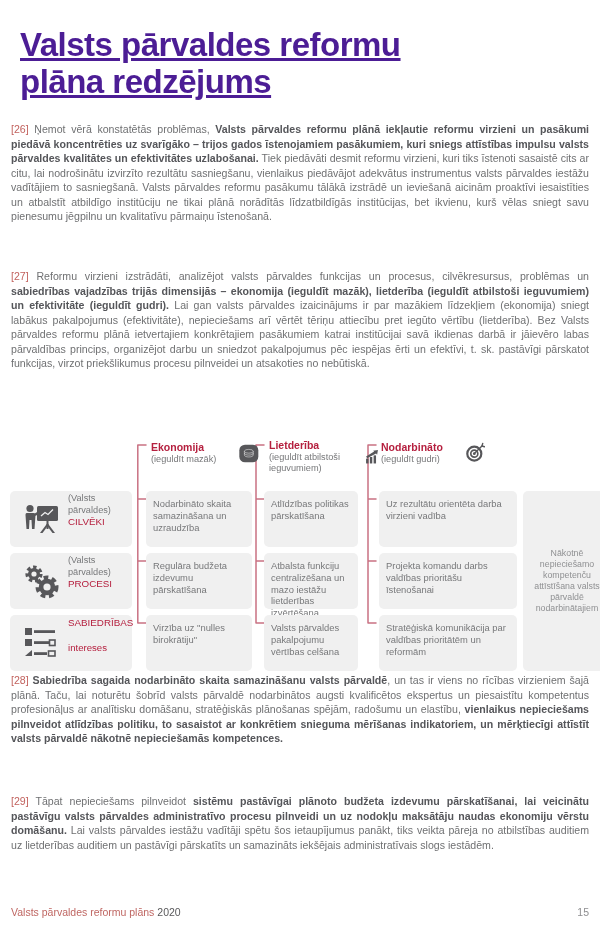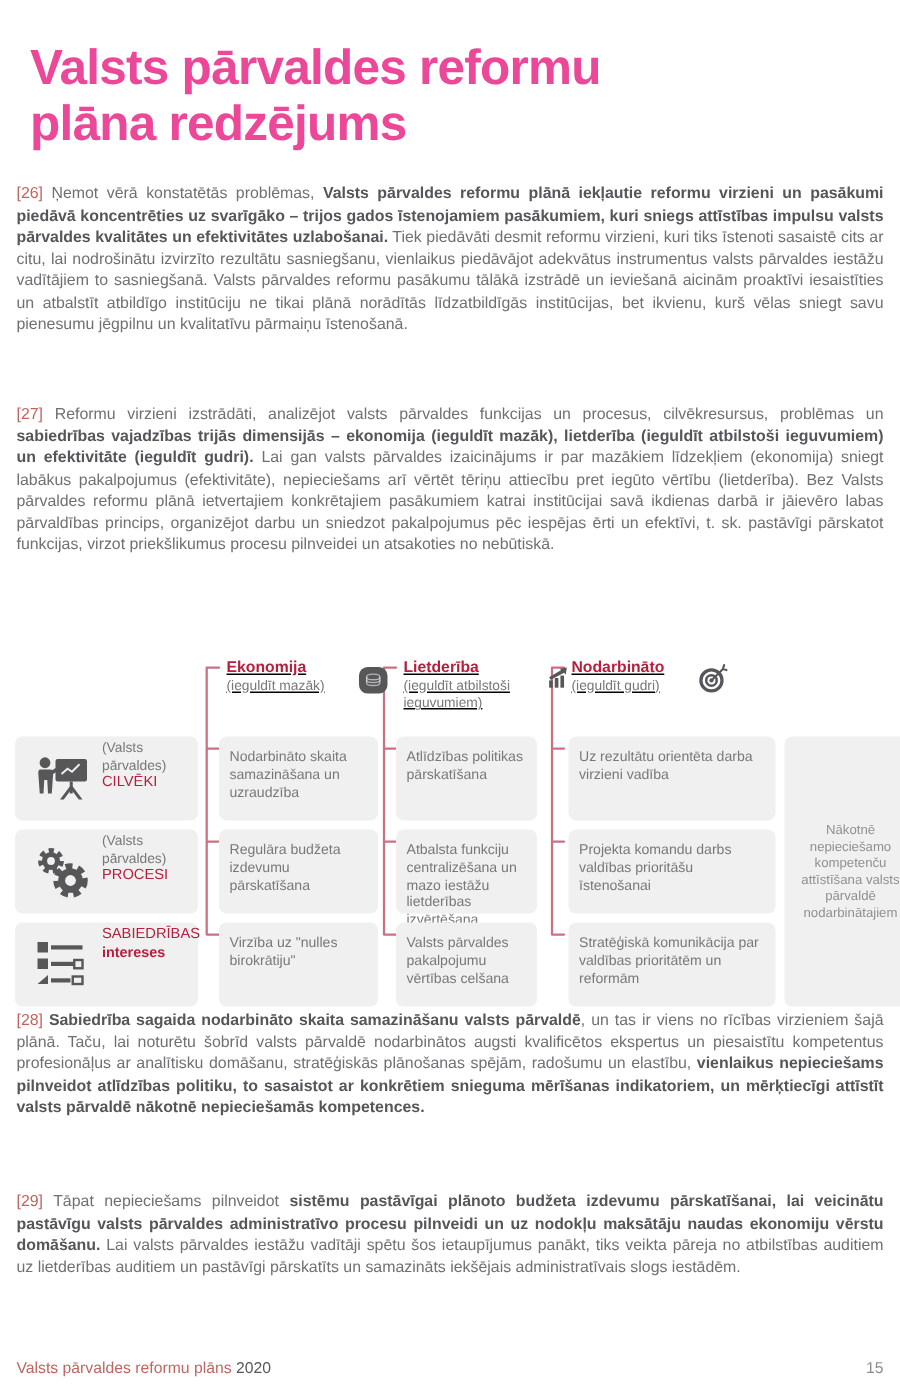--- a/index.html
+++ b/index.html
@@ -9,50 +9,51 @@
   }
   .page{
     position:relative;
     width:600px;height:932px;
     background:#ffffff;
     overflow:hidden;
   }
   
   .doc-title{
     position:absolute;left:20px;top:4px;width:560px;
-    color:#ec4899;font-weight:700;font-size:33px;line-height:1.13;
+    color:#4c1d95;font-weight:700;font-size:33px;line-height:1.13;
     letter-spacing:-0.5px;
+    text-decoration:underline;
   }
   .doc-title span{display:block;}
   
   .para{
     position:absolute;left:11px;width:578px;margin:0;
     font-size:10.6px;line-height:14.55px;color:#6f7072;
     text-align:justify;
   }
   .para .pnum{color:#c2635f;}
   .para .b{font-weight:700;color:#55565a;}
   
   .diagram{position:absolute;left:0;top:430px;width:600px;height:244px;}
   .brackets{position:absolute;left:0;top:0;pointer-events:none;}
-  .col-head{position:absolute;top:9px;display:flex;align-items:flex-start;gap:23px;text-decoration:underline;}
+  .col-head{position:absolute;top:9px;display:flex;align-items:center;gap:23px;}
   .col-head .ht{flex:0 0 auto;}
   .col-head .htitle{font-size:10.5px;font-weight:700;color:#b5203f;line-height:1.2;}
   .col-head .hsub{font-size:9.2px;color:#77787a;line-height:1.25;}
   .gbox{
     position:absolute;background:#f0f0f0;border-radius:5px;
     font-size:9.4px;line-height:11.8px;color:#77787a;
   }
   .cell{padding:7px 5px 0 7px;box-sizing:border-box;}
   .rowlabel{padding:2px 4px 0 58px;box-sizing:border-box;}
   .rowlabel .licon{position:absolute;left:13px;top:10px;}
   .rowlabel .l1{font-size:9.2px;color:#77787a;line-height:1.25;}
   .rowlabel .l2{font-size:9.8px;font-weight:400;color:#b5203f;line-height:1.3;}
   .rowlabel.society .l1{font-size:9.8px;font-weight:400;color:#b5203f;line-height:1.3;}
-  .rowlabel.society .l2{font-size:9.6px;font-weight:700;color:#b5203f;line-height:1.25;}
+  .rowlabel.society .l2{font-size:9.6px;font-weight:400;color:#b5203f;line-height:1.25;margin-top:12px;}
   .sidebox{
     position:absolute;left:523px;top:61px;width:88px;height:180px;
     display:flex;align-items:center;justify-content:center;
     text-align:center;font-size:8.8px;line-height:11px;color:#8f9092;
     padding:0 5px;box-sizing:border-box;overflow-wrap:anywhere;
   }
   
   .footer{
     position:absolute;left:11px;top:906px;width:578px;
     display:flex;justify-content:space-between;align-items:flex-end;

